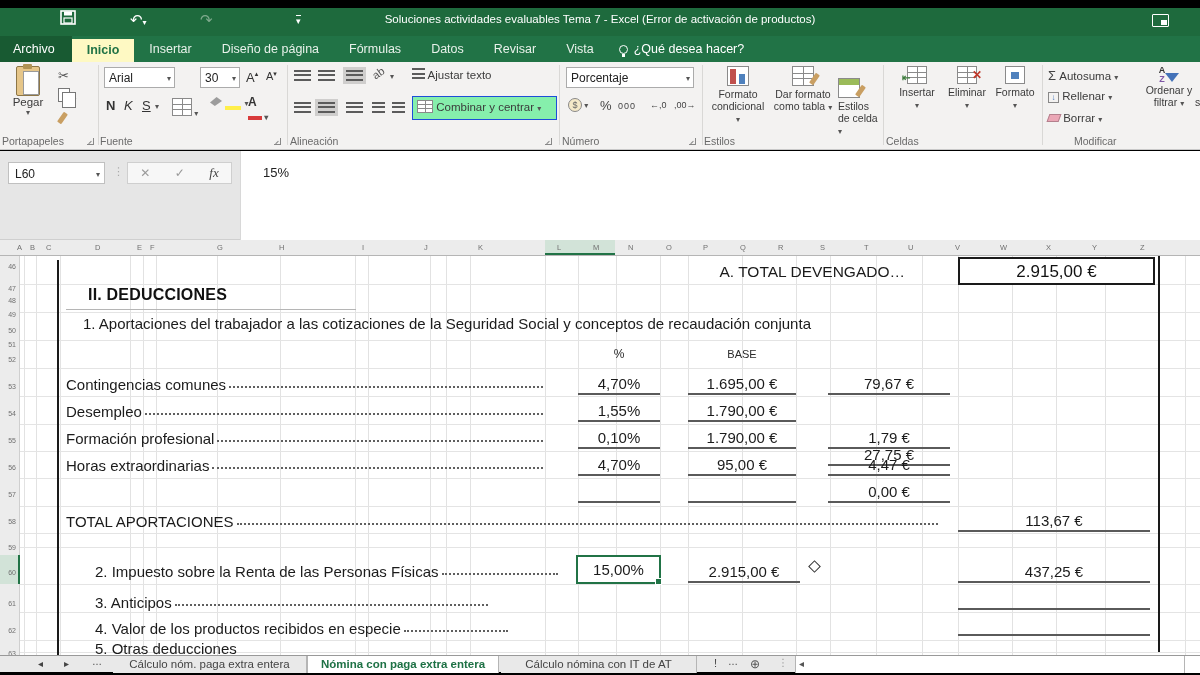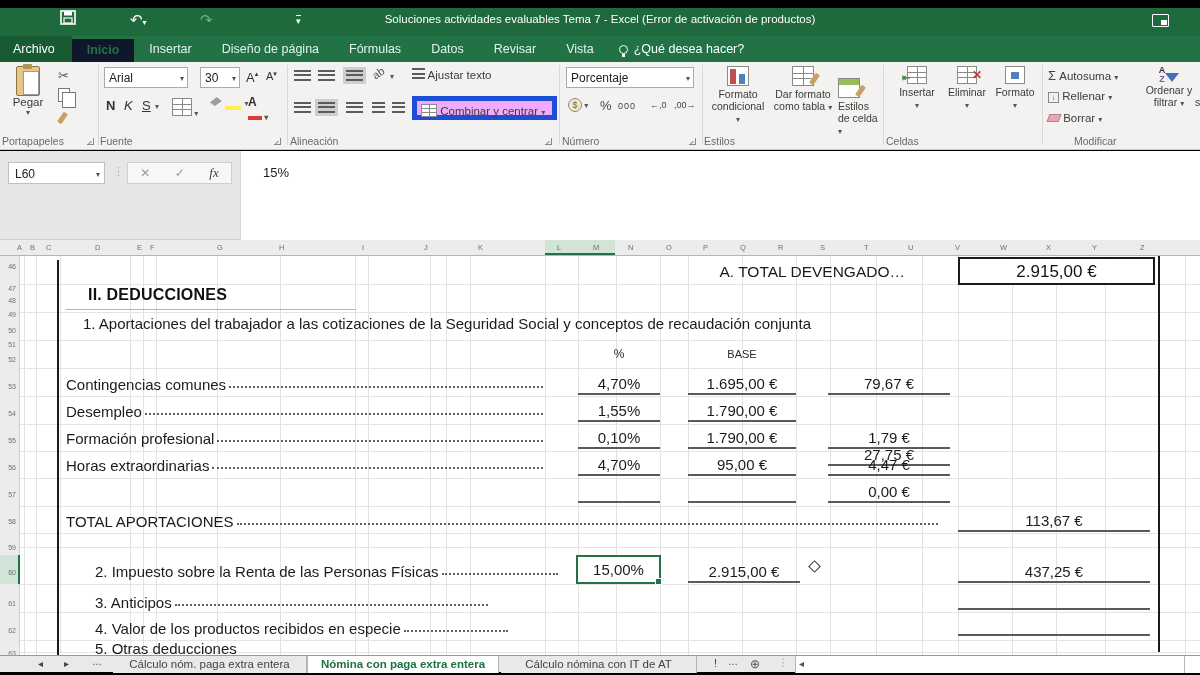--- a/index.html
+++ b/index.html
@@ -15,39 +15,39 @@
   .edge-top { position:absolute; left:0; top:0; width:1200px; height:8px; background:#000; }
   .edge-bottom { position:absolute; left:0; top:672px; width:1200px; height:3px; background:#000; }
   .edge-left { position:absolute; left:0; top:8px; width:5px; height:54px; background:#071108; }
   .display-icon { position:absolute; left:1152px; top:6px; width:17px; height:13px; border:1.5px solid #fff; border-radius:1px; }
   .display-icon::after { content:""; position:absolute; right:1px; bottom:1px; width:6px; height:5px; background:#fff; }
 
   
   .tabrow { position:absolute; left:0; top:36px; width:1200px; height:26px; background:#217346; display:flex; align-items:stretch; }
   .rtab { color:#e8f1ea; font-size:12.5px; padding:6px 15px 0 15px; white-space:nowrap; }
   .rtab.file { background:#185a32; color:#fff; padding:6px 17px 0 13px; }
-  .rtab.active { background:#0f172a; color:#217346; font-weight:bold; margin-top:3px; padding-top:4px; }
+  .rtab.active { background:#fef9c3; color:#217346; font-weight:bold; margin-top:3px; padding-top:4px; }
   .tellme { display:flex; align-items:center; gap:6px; color:#fff; font-size:12.5px; padding:0 10px; }
   .bulb { width:9px; height:9px; border:1.5px solid #fff; border-radius:50%; position:relative; }
   .bulb::after { content:""; position:absolute; left:2px; top:8px; width:3px; height:3px; background:#fff; }
 
   
   .ribbon { position:absolute; left:0; top:62px; width:1200px; height:88px; background:#f3f2f1; border-bottom:1px solid #c9c9c9; font-size:11.5px; color:#444; }
   .group { position:absolute; top:0; height:88px; }
   .gsep { position:absolute; top:3px; height:80px; width:1px; background:#d9d8d6; }
   .glabel { position:absolute; bottom:3px; left:0; right:0; text-align:left; font-size:10.5px; color:#6a6a6a; }
   .launcher { position:absolute; bottom:5px; width:7px; height:7px; border-right:1px solid #888; border-bottom:1px solid #888; }
   .launcher::after { content:""; position:absolute; right:1px; bottom:1px; width:4px; height:1px; background:#888; transform:rotate(-45deg); }
   .combo { position:absolute; background:#fff; border:1px solid #ababab; height:21px; font-size:12px; color:#222; padding:3px 4px; }
   .combo .dd { position:absolute; right:3px; top:6px; }
   .dd { font-size:8px; color:#555; }
   .btxt { color:#3b3b3b; }
   .bars { display:inline-block; width:17px; height:11px; background:repeating-linear-gradient(to bottom,#5b5b5b 0 2px,transparent 2px 4.5px); }
   .bars.sel { outline:3px solid #cfcecd; background-color:#cfcecd; }
-  .pressed { background:#f0abfc; border:5px solid #1d4ed8; }
+  .pressed { background:#86efac; border:1px solid #1d4ed8; }
   .clipboard { width:24px; height:30px; background:#e6c689; border:1px solid #8d7646; border-radius:2px; position:relative; margin:0 auto; }
   .clipboard::before { content:""; position:absolute; left:6px; top:-3px; width:9px; height:5px; background:#b09355; border-radius:1px; }
   .clipboard::after { content:""; position:absolute; left:6px; top:4px; width:14px; height:22px; background:#fff; border:1px solid #9a9a9a; }
   .copy-icon { width:12px; height:14px; border:1px solid #777; background:#fff; position:relative; display:inline-block; }
   .copy-icon::after { content:""; position:absolute; left:3px; top:3px; width:12px; height:14px; border:1px solid #777; background:#fff; }
   .brush { display:inline-block; width:5px; height:12px; background:#c99f62; transform:rotate(35deg); border-radius:1px; }
   .grid-ico { display:inline-block; width:20px; height:18px; border:1px solid #8a8a8a; background:
       linear-gradient(#8a8a8a,#8a8a8a) 50% 0/1px 100% no-repeat,
       linear-gradient(#8a8a8a,#8a8a8a) 0 33%/100% 1px no-repeat,
       linear-gradient(#8a8a8a,#8a8a8a) 0 66%/100% 1px no-repeat,#fff; position:relative; }
@@ -151,21 +151,21 @@
       </div>
       <span class="abs small-ico" style="left:56px;top:6px;">✂</span>
       <span class="abs" style="left:56px;top:26px;"><span class="copy-icon"></span><span class="dd"> ▾</span></span>
       <span class="abs" style="left:58px;top:50px;"><span class="brush"></span></span>
       <div class="glabel">Portapapeles</div>
       <div class="launcher" style="right:2px;"></div>
     </div>
     <div class="gsep" style="left:98px;"></div>
 
     <div class="group" style="left:100px;width:185px;">
-      <div class="combo" style="left:4px;top:5px;width:84px;">
+      <div class="combo" style="left:4px;top:5px;width:71px;">
         <span>Arial</span><span class="dd">▾</span>
       </div>
       <div class="combo" style="left:100px;top:5px;width:40px;">
         <span>30</span><span class="dd">▾</span>
       </div>
       <span class="abs" style="left:146px;top:8px;font-size:13px;color:#333;">A<span style="font-size:7px;vertical-align:top;">▴</span></span>
       <span class="abs" style="left:166px;top:8px;font-size:11px;color:#333;">A<span style="font-size:7px;vertical-align:top;">▾</span></span>
       <span class="abs" style="left:6px;top:36px;font-weight:bold;font-size:13px;color:#333;">N</span>
       <span class="abs" style="left:24px;top:36px;font-style:italic;font-size:13px;color:#333;">K</span>
       <span class="abs" style="left:42px;top:36px;text-decoration:underline;font-size:13px;color:#333;">S</span>

